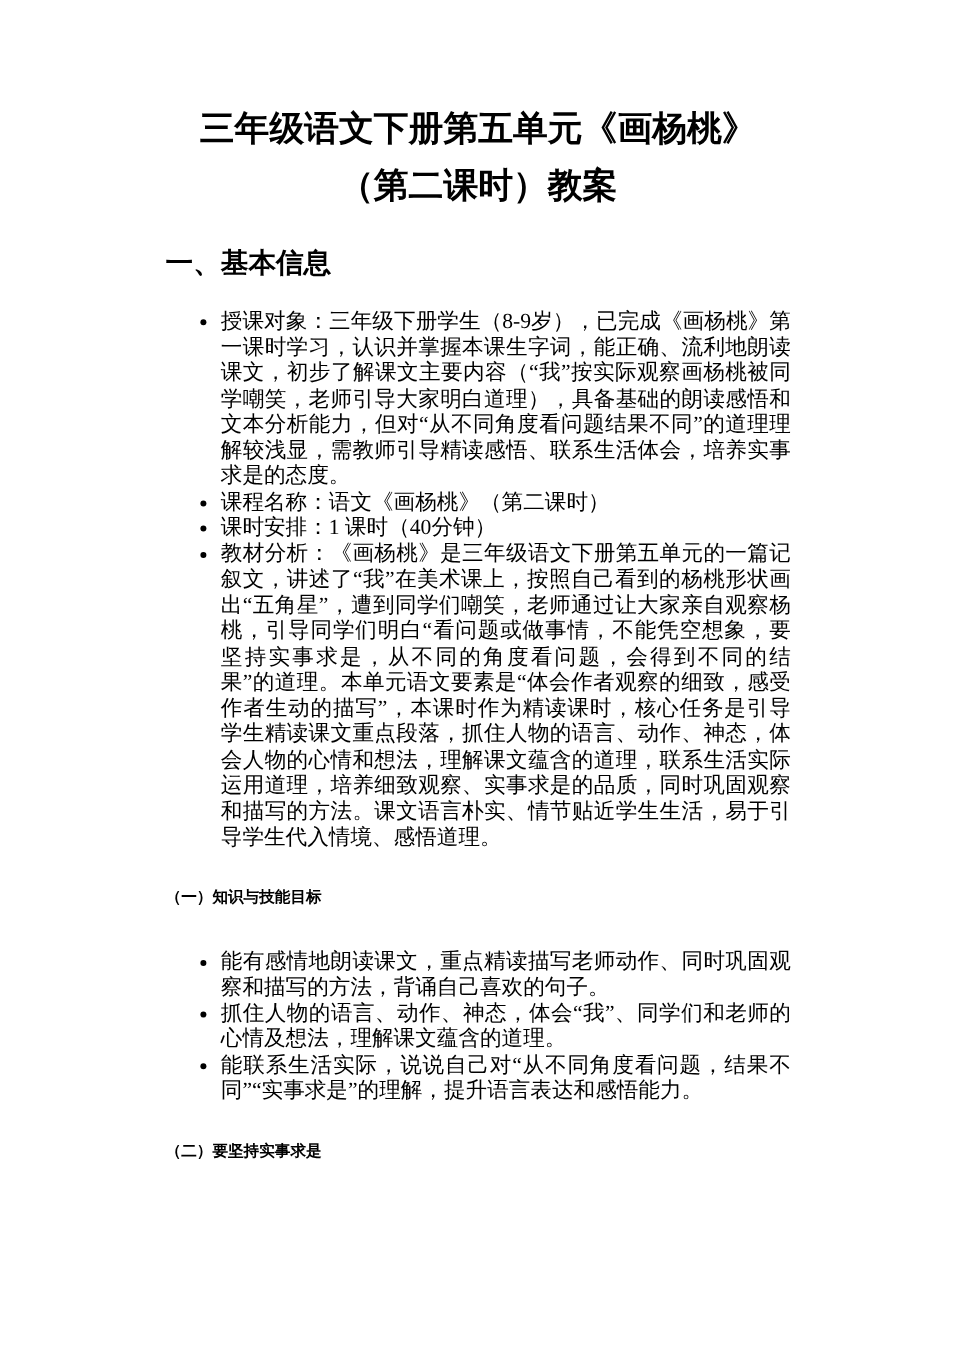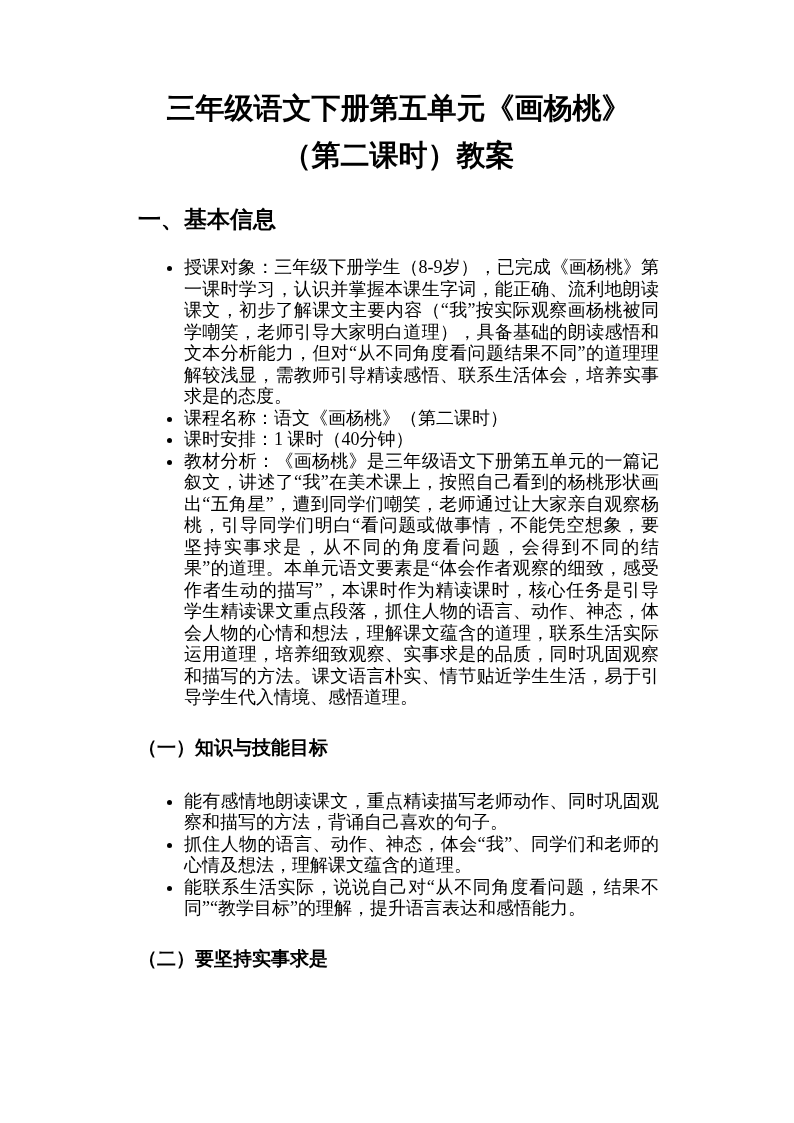--- a/index.html
+++ b/index.html
@@ -31,21 +31,21 @@
     font-size: 23px;
     line-height: 30px;
     font-weight: 700;
     font-family: Liberation Serif, serif;
   }
   .section-heading.first {
     margin-top: 26px;
   }
   .subsection-heading {
     margin: 27px 0 0 0;
-    font-size: 19px;
+    font-size: 13px;
     line-height: 24px;
     font-weight: 700;
   }
   .bullet-list {
     margin: 22px 0 0 0;
     padding: 0 0 0 46px;
     list-style: disc outside;
   }
   .bullet-list.tight {
     margin-top: 31px;
@@ -72,19 +72,19 @@
     <li>课时安排：1 课时（40分钟）</li>
     <li>教材分析：《画杨桃》是三年级语文下册第五单元的一篇记叙文，讲述了“我”在美术课上，按照自己看到的杨桃形状画出“五角星”，遭到同学们嘲笑，老师通过让大家亲自观察杨桃，引导同学们明白“看问题或做事情，不能凭空想象，要坚持实事求是，从不同的角度看问题，会得到不同的结果”的道理。本单元语文要素是“体会作者观察的细致，感受作者生动的描写”，本课时作为精读课时，核心任务是引导学生精读课文重点段落，抓住人物的语言、动作、神态，体会人物的心情和想法，理解课文蕴含的道理，联系生活实际运用道理，培养细致观察、实事求是的品质，同时巩固观察和描写的方法。课文语言朴实、情节贴近学生生活，易于引导学生代入情境、感悟道理。</li>
   </ul>
 
 
   <h3 class="subsection-heading">（一）知识与技能目标</h3>
 
   <ul class="bullet-list tight">
     <li>能有感情地朗读课文，重点精读描写老师动作、同时巩固观察和描写的方法，背诵自己喜欢的句子。</li>
     <li>抓住人物的语言、动作、神态，体会“我”、同学们和老师的心情及想法，理解课文蕴含的道理。</li>
-    <li>能联系生活实际，说说自己对“从不同角度看问题，结果不同”“教学目标”的理解，提升语言表达和感悟能力。</li>
+    <li>能联系生活实际，说说自己对“从不同角度看问题，结果不同”“实事求是”的理解，提升语言表达和感悟能力。</li>
   </ul>
 
   <h3 class="subsection-heading">（二）要坚持实事求是</h3>
 
 
 </div>
 
 </body></html>

